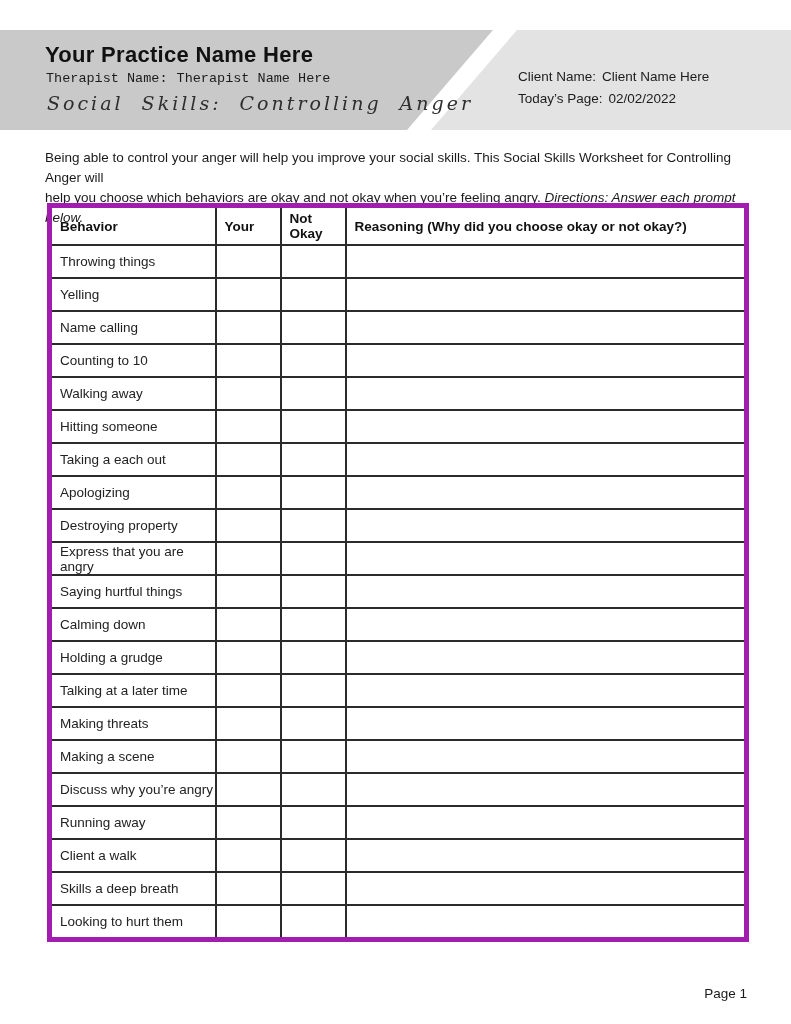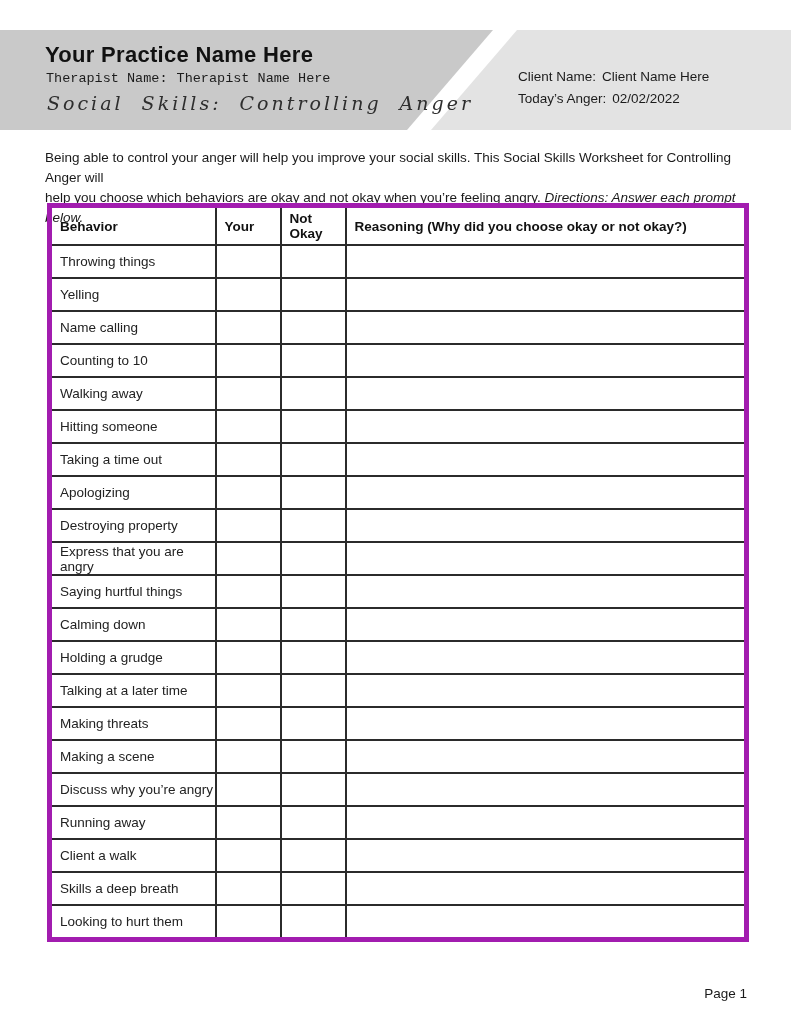--- a/index.html
+++ b/index.html
@@ -90,21 +90,21 @@
     <span>Therapist Name:</span><span class="val">Therapist Name Here</span>
   </div>
 
   <div class="script-title">Social Skills: Controlling Anger</div>
 
   <div class="client-block">
     <div>
       <span>Client Name:</span><span class="val">Client Name Here</span>
     </div>
     <div>
-      <span>Today’s Anger:</span><span class="val">02/02/2022</span>
+      <span>Today’s Page:</span><span class="val">02/02/2022</span>
     </div>
   </div>
 
   <p class="intro">
     <span>Being able to control your anger will help you improve your social skills. This Social Skills Worksheet for Controlling Anger will</span><br>
     <span>help you choose which behaviors are okay and not okay when you’re feeling angry.</span>
     <i>Directions: Answer each prompt below.</i>
   </p>
 
   <table class="worksheet">
@@ -153,21 +153,21 @@
           <td></td>
           <td></td>
         </tr>
         <tr>
           <td>Hitting someone</td>
           <td></td>
           <td></td>
           <td></td>
         </tr>
         <tr>
-          <td>Taking a time out</td>
+          <td>Taking a each out</td>
           <td></td>
           <td></td>
           <td></td>
         </tr>
         <tr>
           <td>Apologizing</td>
           <td></td>
           <td></td>
           <td></td>
         </tr>

